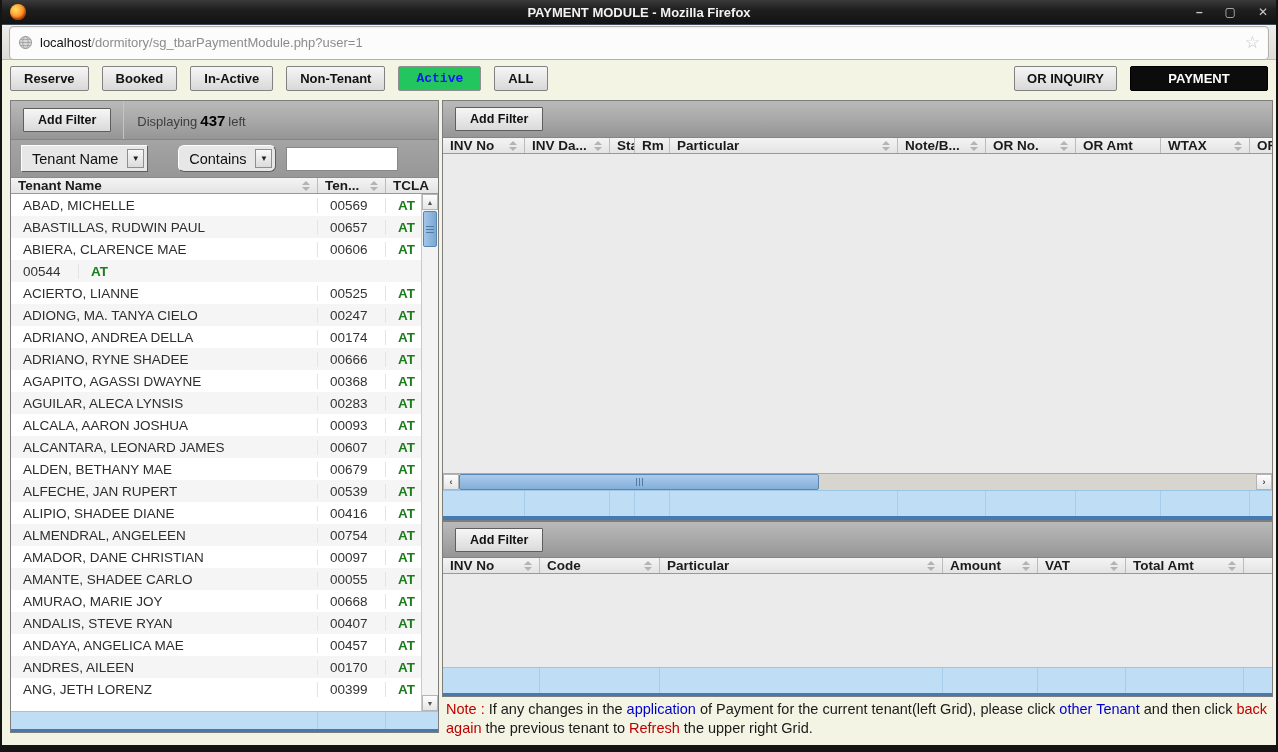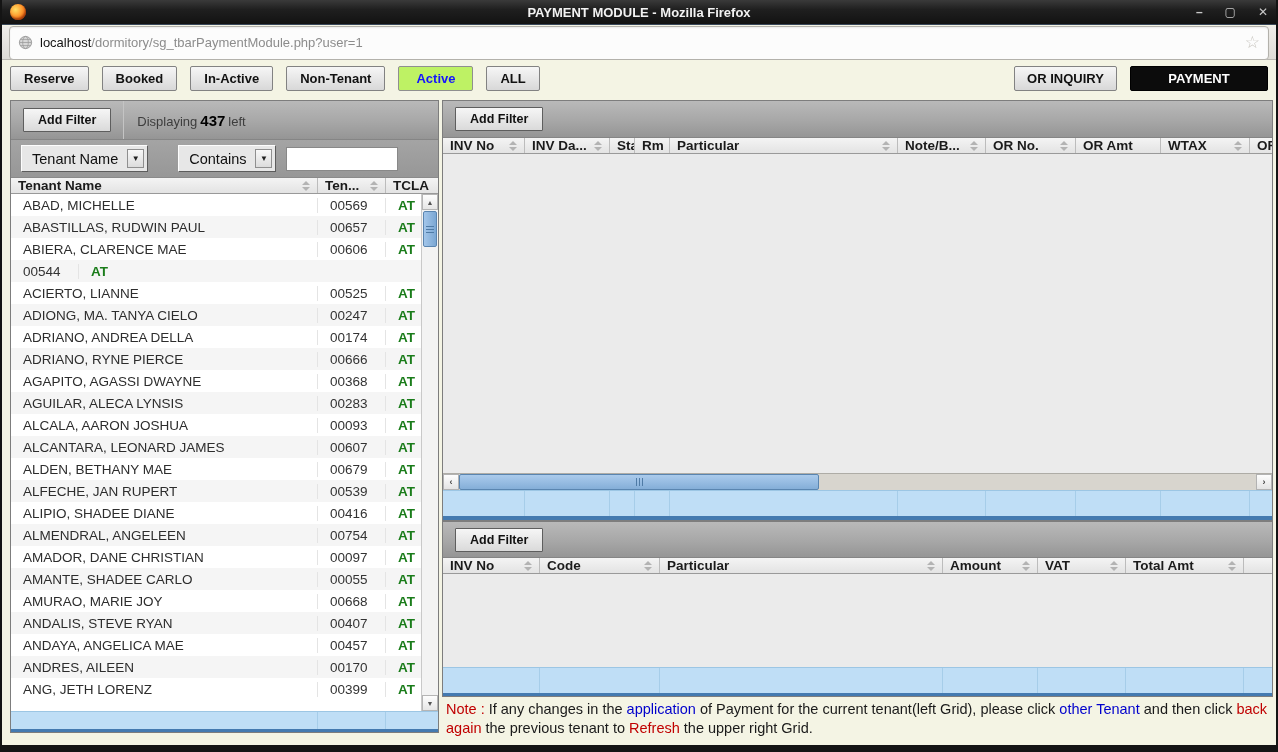--- a/index.html
+++ b/index.html
@@ -49,21 +49,21 @@
   .actionbar {
     position:absolute; left:0; right:0; top:60px; height:37px;
     display:flex; align-items:center; padding:0 8px; gap:13px;
   }
   .abtn {
     height:25px; padding:0 13px; display:flex; align-items:center; justify-content:center;
     background:linear-gradient(180deg,#f6f6f6,#d8d8d8);
     border:1px solid #828282; border-radius:2px;
     font-weight:bold; font-size:13px; color:#111; cursor:default; white-space:nowrap;
   }
-  .abtn.active-state { background:#bef264; color:#1414ff; border-color:#8f8f8f; padding:8px 17px; }
+  .abtn.active-state { background:#22c55e; color:#1414ff; border-color:#8f8f8f; padding:8px 17px;font-family:Liberation Mono, monospace; }
   .right-group { margin-left:auto; display:flex; gap:13px; }
   .abtn.or-inquiry { width:103px; }
   .abtn.payment { width:138px; background:#0c0c0c; color:#ffffff; border-color:#000; }
 
   
   .panel { position:absolute; border:1px solid #7d7d7d; display:flex; flex-direction:column; background:#ebebeb; }
   .gtoolbar {
     flex:0 0 auto; background:linear-gradient(180deg,#b9b9b9 0%,#a7a7a7 55%,#959595 100%);
     border-bottom:1px solid #858585; display:flex; align-items:center; padding:0 12px;
   }
@@ -96,21 +96,21 @@
   .disp b { font-size:15px; color:#000; padding:0 3px; }
   .lp-filter { height:38px; background:linear-gradient(180deg,#a4a4a4,#979797); border-bottom:1px solid #8a8a8a;
     display:flex; align-items:center; padding:0 10px; flex:0 0 auto; }
   .fakeselect { display:flex; align-items:center; height:27px; background:#e7e7e7;
     border:1px solid; border-color:#fdfdfd #5c5c5c #5c5c5c #fdfdfd;
     padding:0 3px 0 10px; font-size:14.5px; color:#101010; cursor:default; }
   .fakeselect .arrowbox { width:17px; height:19px; margin-left:9px;
     background:linear-gradient(180deg,#f8f8f8,#dcdcdc); border:1px solid #8f8f8f;
     display:flex; align-items:center; justify-content:center; font-size:8px; color:#222; }
   .sel-field { margin-right:30px; }
-  .sel-op { margin-right:10px; }
+  .sel-op { margin-right:10px;border-radius:6px; }
   .filter-input { width:112px; height:24px; border:1px solid #888; background:#fff; font-size:13px; padding:0 4px; }
   .lp-body { background:#fff; }
   .trow { display:flex; height:22px; align-items:center; font-size:13.5px; color:#2d2d2d; }
   .trow:nth-child(even) { background:#f5f5f5; }
   .tcell-name { width:307px; padding-left:12px; border-right:1px solid #e4e4e4; overflow:hidden; white-space:nowrap; flex:0 0 auto; }
   .tcell-no { width:68px; padding-left:12px; border-right:1px solid #e4e4e4; overflow:hidden; flex:0 0 auto; color:#333; }
   .tcell-class { flex:1; padding-left:12px; font-weight:bold; color:#1a7c1a; }
   .lp-footer { height:18px; }
   .lp-blue-bottom { height:3px; }
 
@@ -261,21 +261,21 @@
             <div class="tcell-name">ADIONG, MA. TANYA CIELO</div>
             <div class="tcell-no">00247</div>
             <div class="tcell-class">AT</div>
           </div>
           <div class="trow">
             <div class="tcell-name">ADRIANO, ANDREA DELLA</div>
             <div class="tcell-no">00174</div>
             <div class="tcell-class">AT</div>
           </div>
           <div class="trow">
-            <div class="tcell-name">ADRIANO, RYNE PIERCE</div>
+            <div class="tcell-name">ADRIANO, RYNE SHADEE</div>
             <div class="tcell-no">00666</div>
             <div class="tcell-class">AT</div>
           </div>
           <div class="trow">
             <div class="tcell-name">AGAPITO, AGASSI DWAYNE</div>
             <div class="tcell-no">00368</div>
             <div class="tcell-class">AT</div>
           </div>
           <div class="trow">
             <div class="tcell-name">AGUILAR, ALECA LYNSIS</div>

